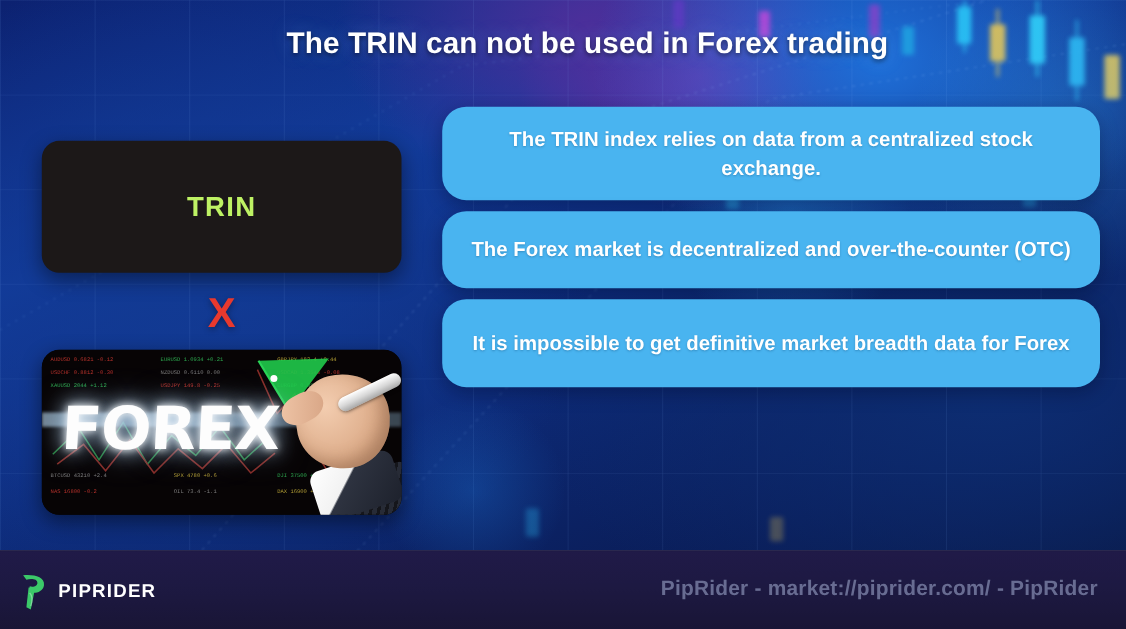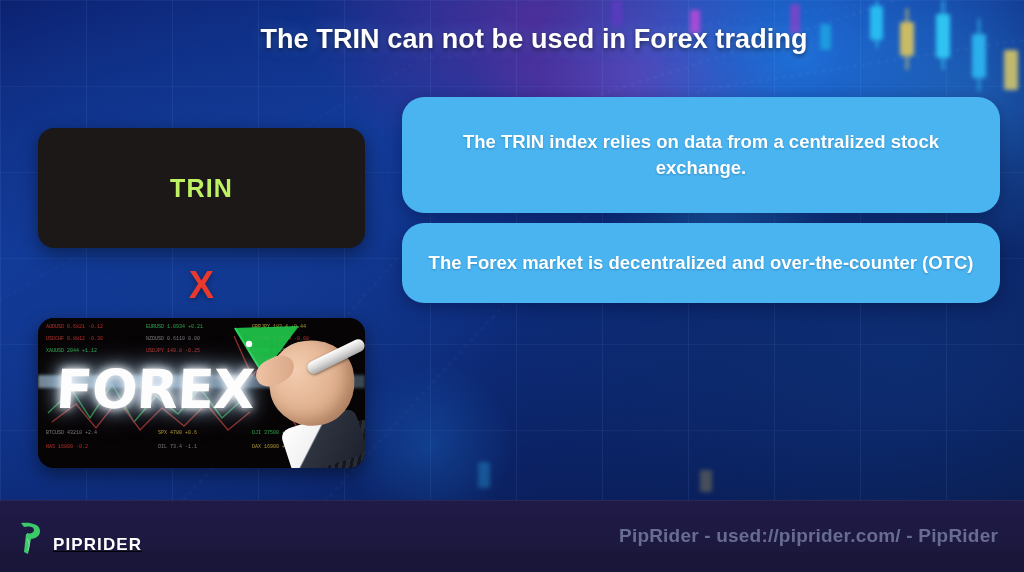--- a/index.html
+++ b/index.html
@@ -150,34 +150,34 @@
     margin-bottom:10px;
     display:flex; align-items:center; justify-content:center;
     text-align:center;
     padding:12px 26px;
     box-shadow:0 5px 16px rgba(0,10,40,.35);
   }
   .stmt p{
     color:#ffffff; font-size:18.5px; font-weight:bold; line-height:1.38;
     text-shadow:0 1px 2px rgba(0,50,90,.30);
   }
-  .stmt.h1{ height:116px; }
-  .stmt.h2{ height:80px; }
+  .stmt.h1{ height:85px; }
+  .stmt.h2{ height:70px; }
   .stmt.h3{ height:80px; }
   .stmt.h4{ height:80px; }
 
   
   .footer{
     position:absolute; left:0; bottom:0; width:1024px; height:72px;
     background:linear-gradient(180deg,#201a48 0%, #1d1942 45%, #191536 100%);
     border-top:1px solid rgba(120,130,190,.18);
   }
   .brand{
     position:absolute; left:18px; top:20px;
-    display:flex; align-items:flex-end; gap:9px;text-decoration:underline;
+    display:flex; align-items:center; gap:9px;
   }
   .brand-mark{ width:26px; height:34px; }
   .brand-name{
     color:#ffffff; font-size:17px; font-weight:bold; letter-spacing:1.1px;
   }
   .footer-credit{
     position:absolute; right:26px; top:24px;
     color:#6f7499; font-size:19px; font-weight:bold;
     letter-spacing:.2px; white-space:nowrap;
     opacity:.92;
@@ -267,27 +267,30 @@
     </div>
   </div>
 
   <div class="right-col">
     <div class="stmt h1">
       <p>The TRIN index relies on data from a centralized stock exchange.</p>
     </div>
     <div class="stmt h2">
       <p>The Forex market is decentralized and over-the-counter (OTC)</p>
     </div>
+    <div class="stmt h3">
+      <p>It is impossible to get definitive market breadth data for Forex</p>
+    </div>
   </div>
 
   <div class="footer">
     <div class="brand">
       <svg class="brand-mark" viewBox="0 0 26 34">
         <path d="M3 2 C12 1, 23 3, 22 11 C21 18, 12 19, 9 17 L9 12 C12 13, 16 12, 16 9 C16 5, 10 5, 6 6 Z" fill="#3bc969"></path>
         <path d="M8 13 L14 13 L10 33 L6 31 Z" fill="#3bc969"></path>
         <path d="M9 18 C11 20, 12 24, 10 30" stroke="#ffffff" stroke-width="1.2" fill="none" opacity=".35"></path>
       </svg>
       <span class="brand-name">PIPRIDER</span>
     </div>
-    <div class="footer-credit">PipRider - used://piprider.com/ - PipRider</div>
+    <div class="footer-credit">PipRider - market://piprider.com/ - PipRider</div>
   </div>
 
 </div>
 
 </body></html>

